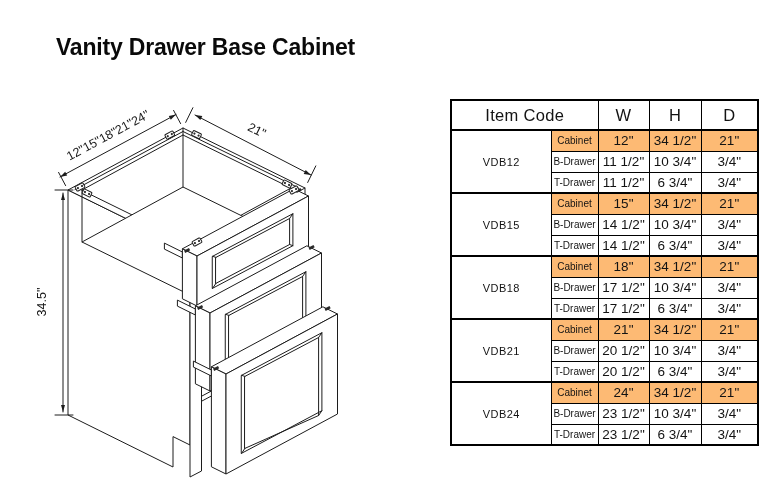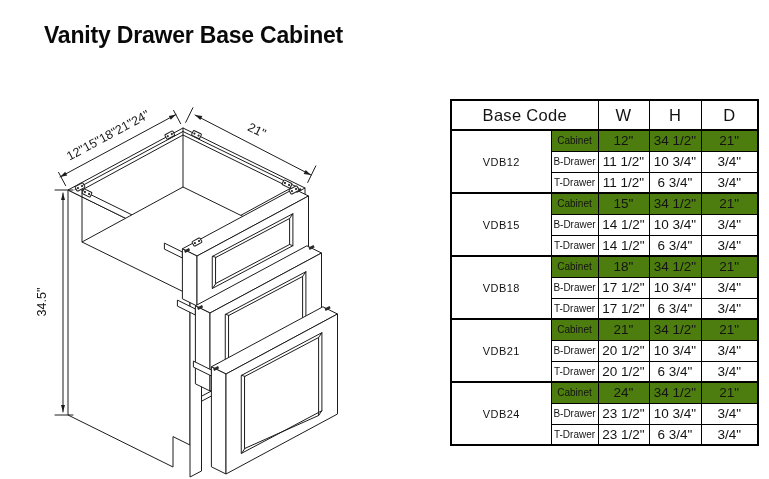--- a/index.html
+++ b/index.html
@@ -1,21 +1,21 @@
 <!DOCTYPE html>
 <html><head>
 <meta charset="utf-8">
 <style>
   html,body{margin:0;padding:0}
   body{
     width:769px;height:479px;background:#ffffff;position:relative;overflow:hidden;
     font-family:"Liberation Sans",sans-serif;color:#111;
   }
   h1.title{
-    position:absolute;left:40px;top:18px;margin:4px;
+    position:absolute;left:40px;top:18px;margin:16px;
     font-size:23px;font-weight:bold;color:#0a0a0a;letter-spacing:-0.2px;
   }
   svg.draw{position:absolute;left:15px;top:85px}
   .ln{fill:none;stroke:#1c1c1c;stroke-width:1;stroke-linejoin:round;stroke-linecap:round}
   .wf{fill:#ffffff;stroke:#1c1c1c;stroke-width:1;stroke-linejoin:round}
   .ar{fill:#1c1c1c;stroke:none}
   .dk{fill:#2a2a2a;stroke:none}
   text.dim{font-size:12.5px;fill:#151515;text-anchor:middle}
   .tablewrap{position:absolute;left:450px;top:99px}
   table.spec{border-collapse:collapse;table-layout:fixed;width:307px;border:2.5px solid #000}
@@ -23,21 +23,21 @@
     border:1px solid #000;text-align:center;vertical-align:middle;padding:0;
     white-space:nowrap;overflow:hidden;color:#131313;
   }
   tr.head td{border-bottom:2.5px solid #000;font-size:16.5px;height:28px;letter-spacing:.3px}
   tr.data{height:21px}
   tr.g-first td{border-top:2.5px solid #000}
   td.code{font-size:11px;letter-spacing:.4px}
   td.c-type{font-size:10px;border-left:1.5px solid #000}
   td.val{font-size:13.5px}
   td.c-w,td.c-h,td.c-d{border-left:2px solid #000}
-  .shade{background:#4d7c0f}
+  .shade{background:#fdba74}
 </style>
 </head>
 <body>
 
 <h1 class="title">Vanity Drawer Base Cabinet</h1>
 
 <svg class="draw" width="435" height="394" viewBox="15 85 435 394">
 
   <g>
     <polygon class="wf" points="68,190 190,250 190,445 173,436.6 173,467 68,415"></polygon>
@@ -149,21 +149,21 @@
 <table class="spec">
   <colgroup>
         <col style="width:100px">
         <col style="width:47px">
         <col style="width:51px">
         <col style="width:52px">
         <col style="width:57px">
       </colgroup>
   <tbody>
   <tr class="head">
-    <td colspan="2">Base Code</td>
+    <td colspan="2">Item Code</td>
     <td class="c-w">W</td>
     <td class="c-h">H</td>
     <td class="c-d">D</td>
   </tr>
 
   <tr class="data g-first">
     <td class="code" rowspan="3">VDB12</td>
     <td class="c-type shade">Cabinet</td>
     <td class="val c-w shade">12"</td>
     <td class="val c-h shade">34 1/2"</td>

